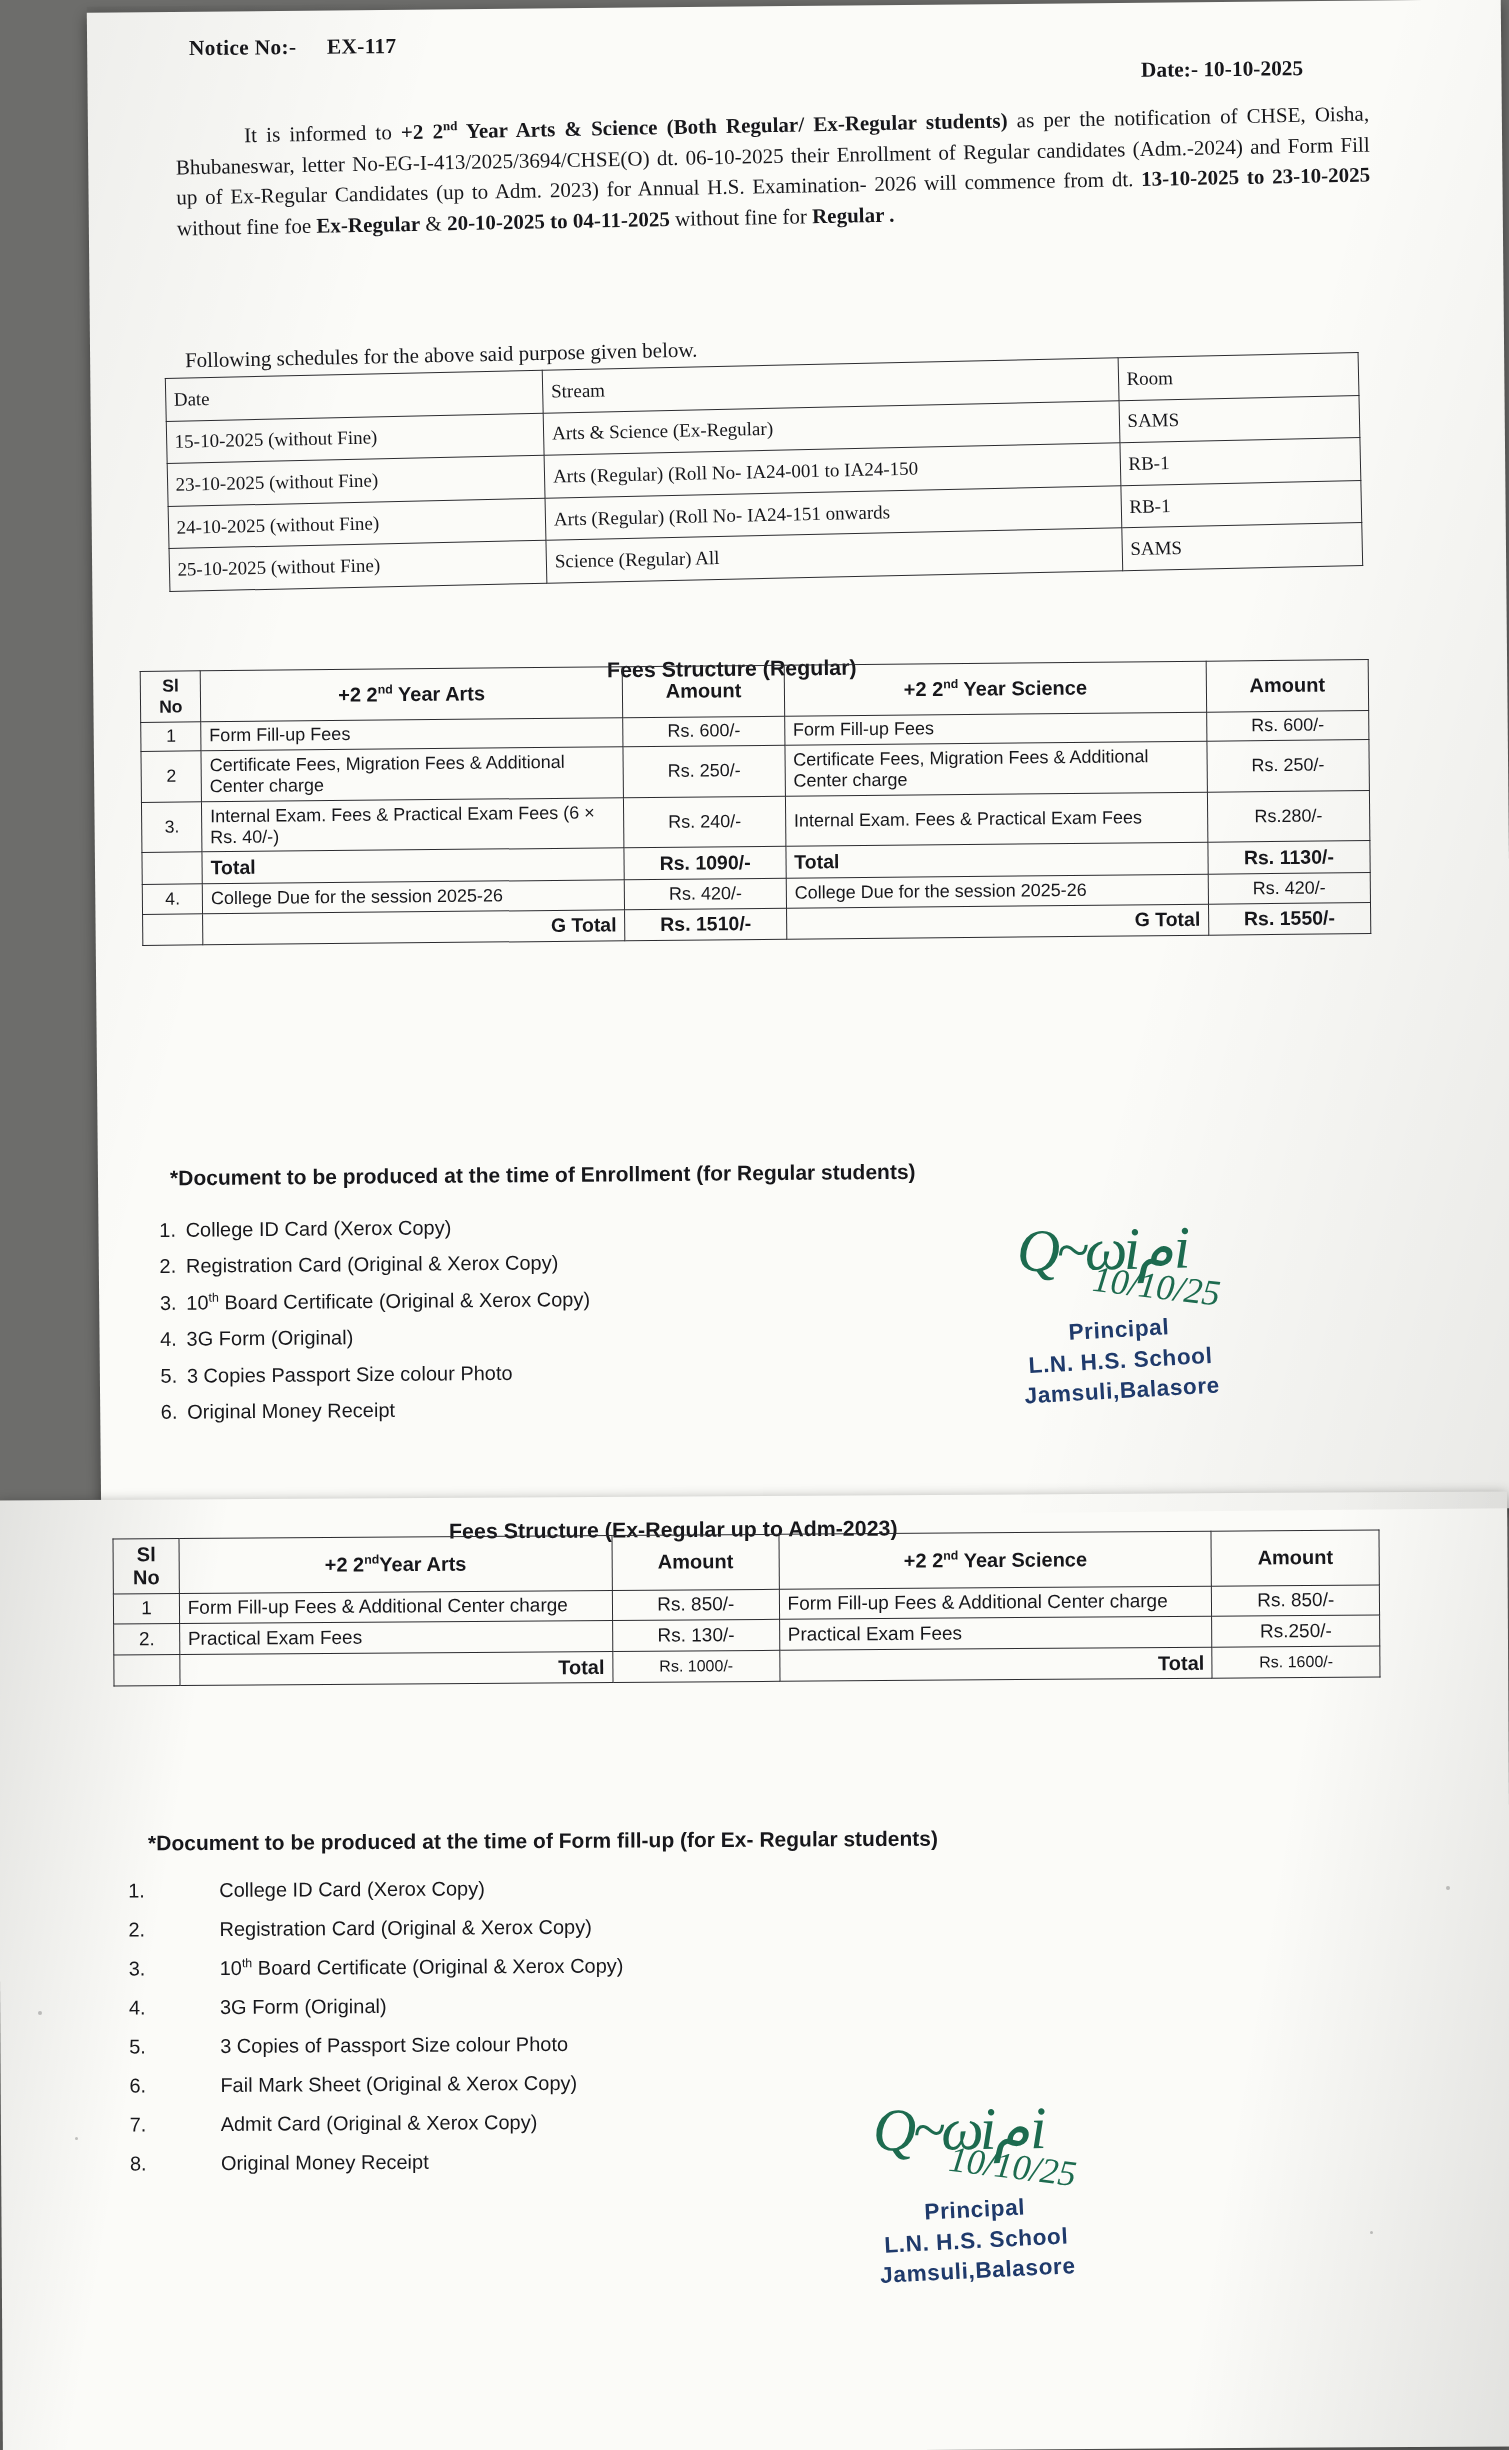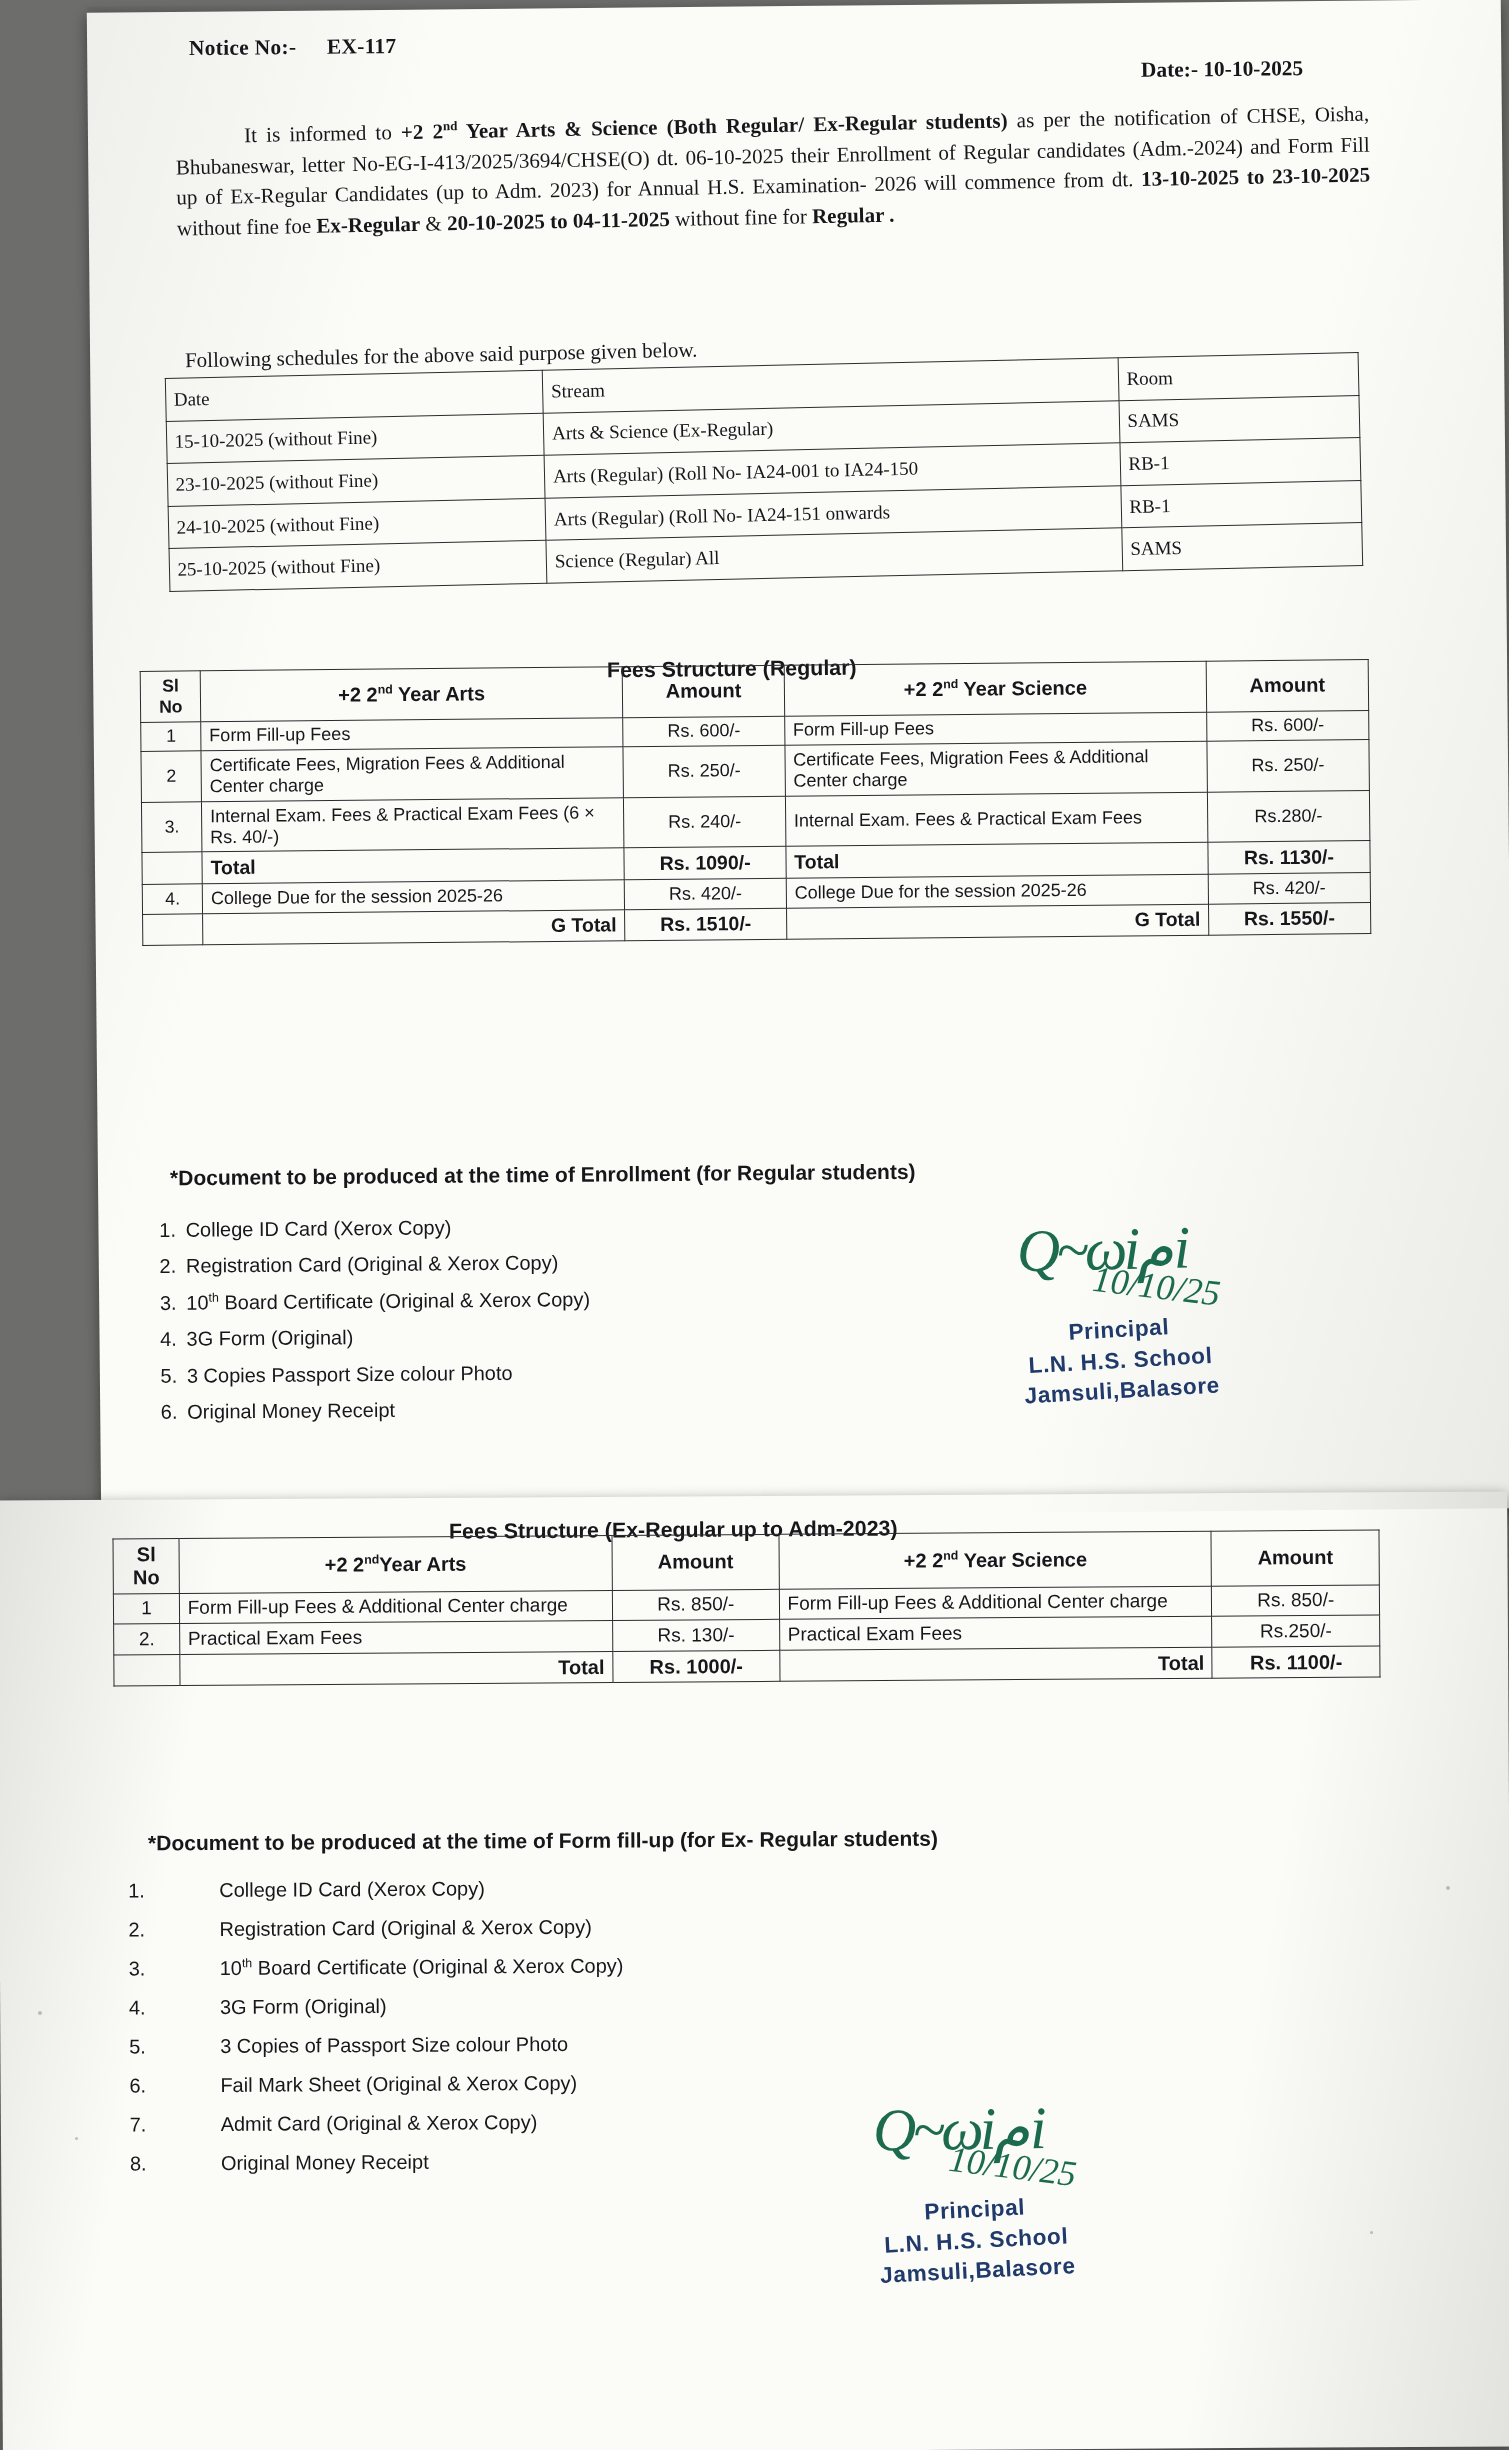--- a/index.html
+++ b/index.html
@@ -212,21 +212,21 @@
     position: absolute;
     left: 113px; top: 1534px;
     transform: rotate(-0.4deg);
   }
   .fees-ex-wrap table { width: 1267px; }
   .fees-ex-wrap td { font-size: 19px; }
   .fees-ex-wrap .hd { font-weight: bold; font-size: 20px; text-align: center; }
   .fees-ex-wrap .sl { width: 50px; text-align: center; }
   .fees-ex-wrap .desc { width: 415px; }
   .fees-ex-wrap .amt { width: 151px; text-align: center; }
-  .fees-ex-wrap .bold { font-weight: bold; font-size: 20px; }
+  .fees-ex-wrap .bold { font-weight: normal; font-size: 16px; }
   .fees-ex-wrap .right { text-align: right; font-weight: bold; font-size: 20px; }
   .just { text-align: justify; }
 
   .docs2-title {
     position: absolute;
     left: 148px; top: 1829px;
     font-size: 21px;
     font-weight: bold;
     font-family: "Liberation Sans", sans-serif;
     transform: rotate(-0.35deg);
@@ -412,21 +412,21 @@
           <td>Practical Exam Fees</td>
           <td class="amt">Rs. 130/-</td>
           <td>Practical Exam Fees</td>
           <td class="amt">Rs.250/-</td>
         </tr>
         <tr>
           <td class="sl"></td>
           <td class="right">Total</td>
           <td class="amt bold">Rs. 1000/-</td>
           <td class="right">Total</td>
-          <td class="amt bold">Rs. 1100/-</td>
+          <td class="amt bold">Rs. 1600/-</td>
         </tr>
       </tbody>
         </table>
     </div>
 
     <div class="docs2-title">*Document to be produced at the time of Form fill-up (for Ex- Regular students)</div>
     <div class="docs2">
       <div><span class="num">1.</span><span>College ID Card (Xerox Copy)</span></div>
       <div><span class="num">2.</span><span>Registration Card (Original &amp; Xerox Copy)</span></div>
       <div><span class="num">3.</span><span>10<sup>th</sup> Board Certificate (Original &amp; Xerox Copy)</span></div>

